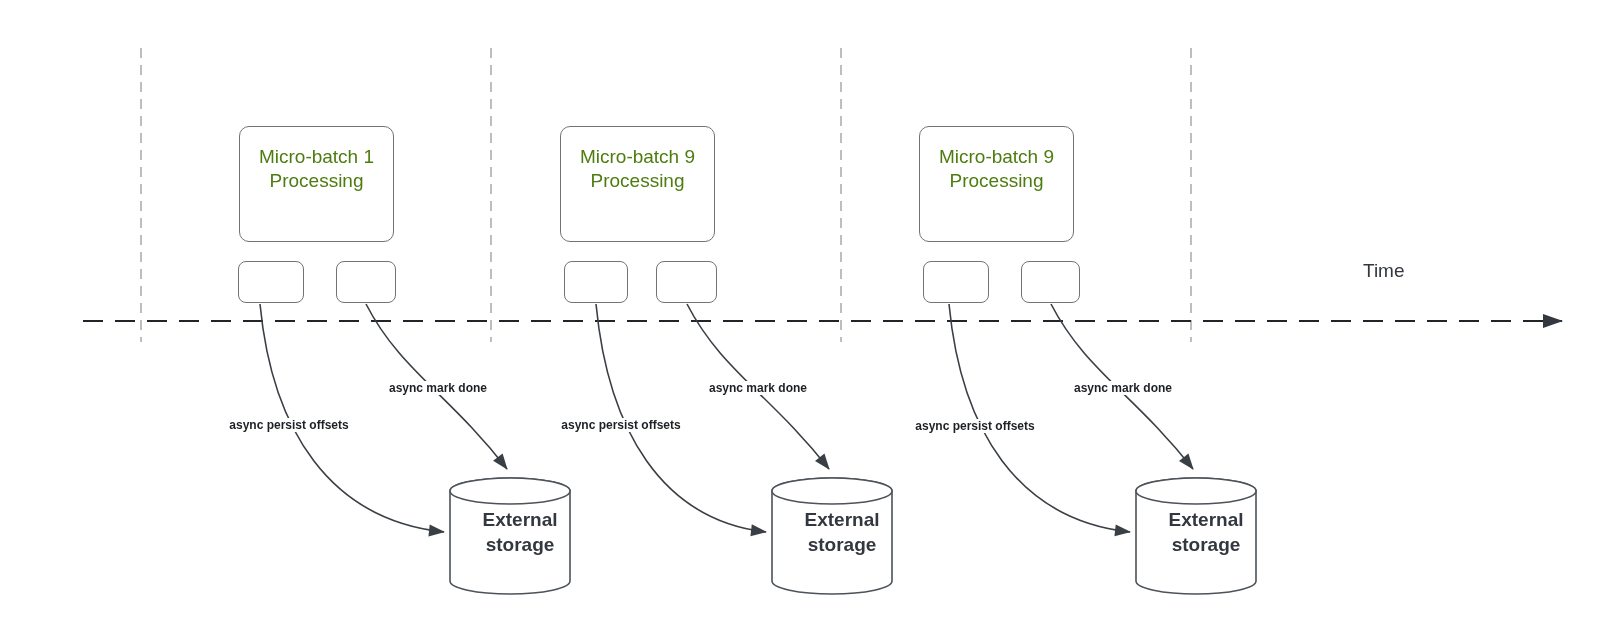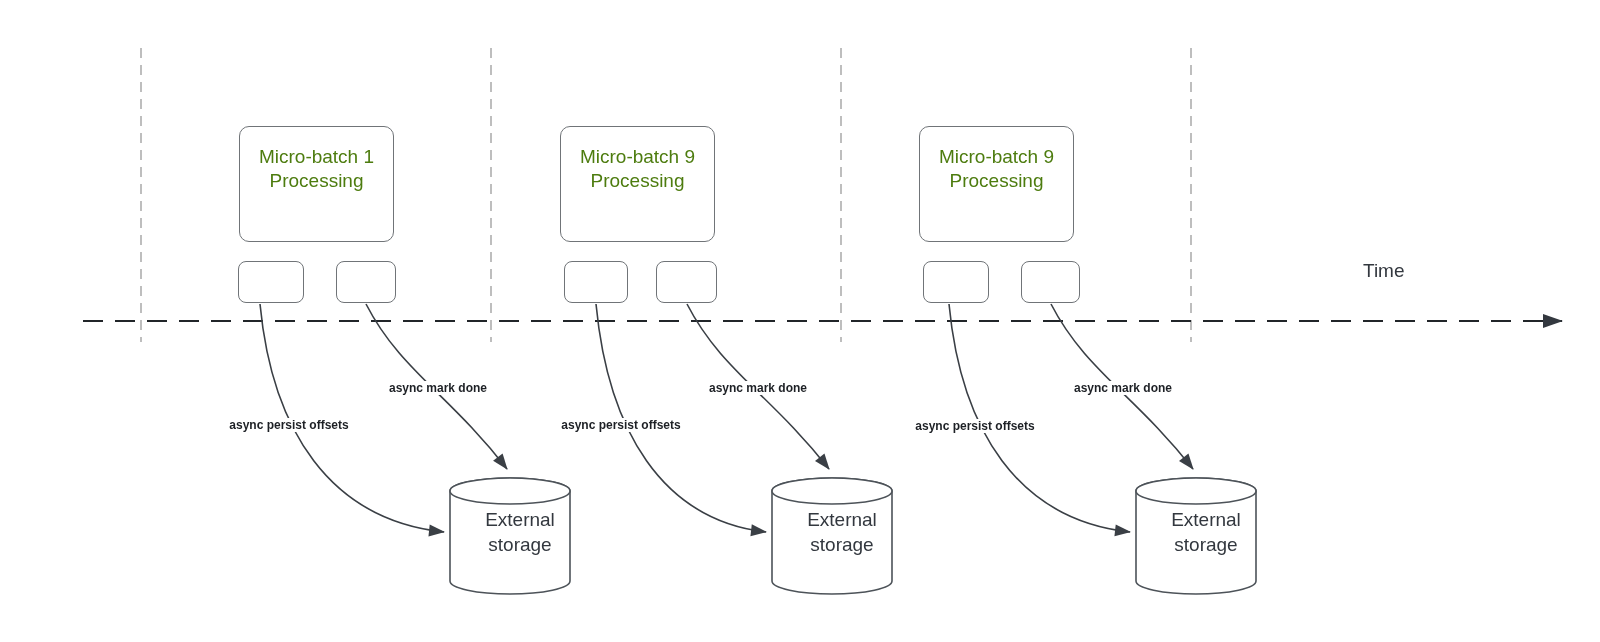--- a/index.html
+++ b/index.html
@@ -51,20 +51,21 @@
     padding: 0 2px;
   }
   .storage-label {
     position: absolute;
     width: 140px;
     text-align: center;
     color: #33383f;
     font-size: 19px;
     line-height: 25px;
     top: 507px;
+    font-weight: bold;
   }
   .time-label {
     position: absolute;
     left: 1363px;
     top: 260px;
     font-size: 19px;
     color: #33383f;
   }
 </style>
 </head>

